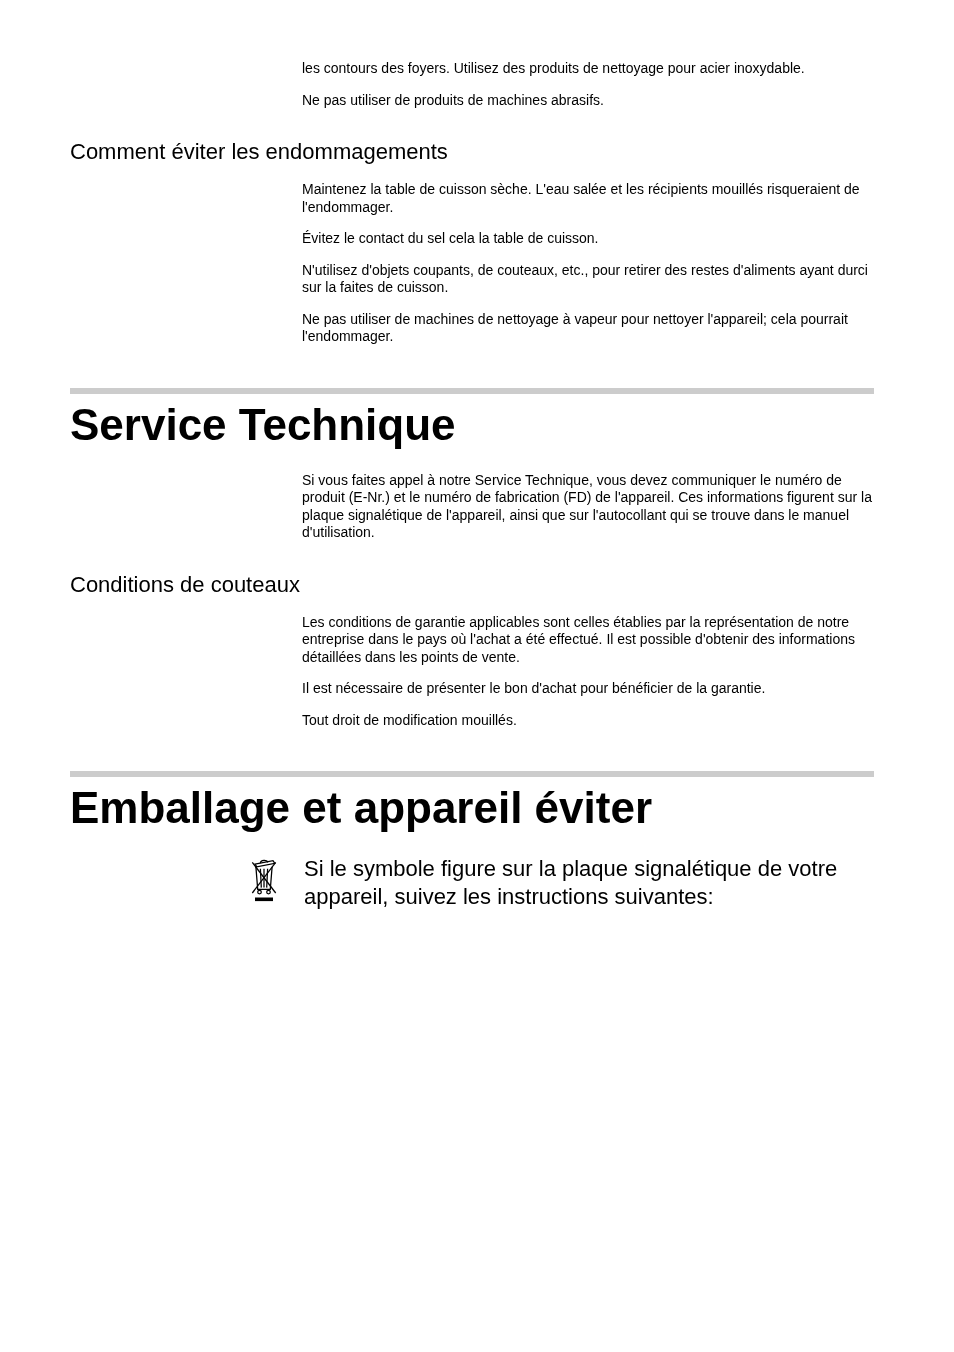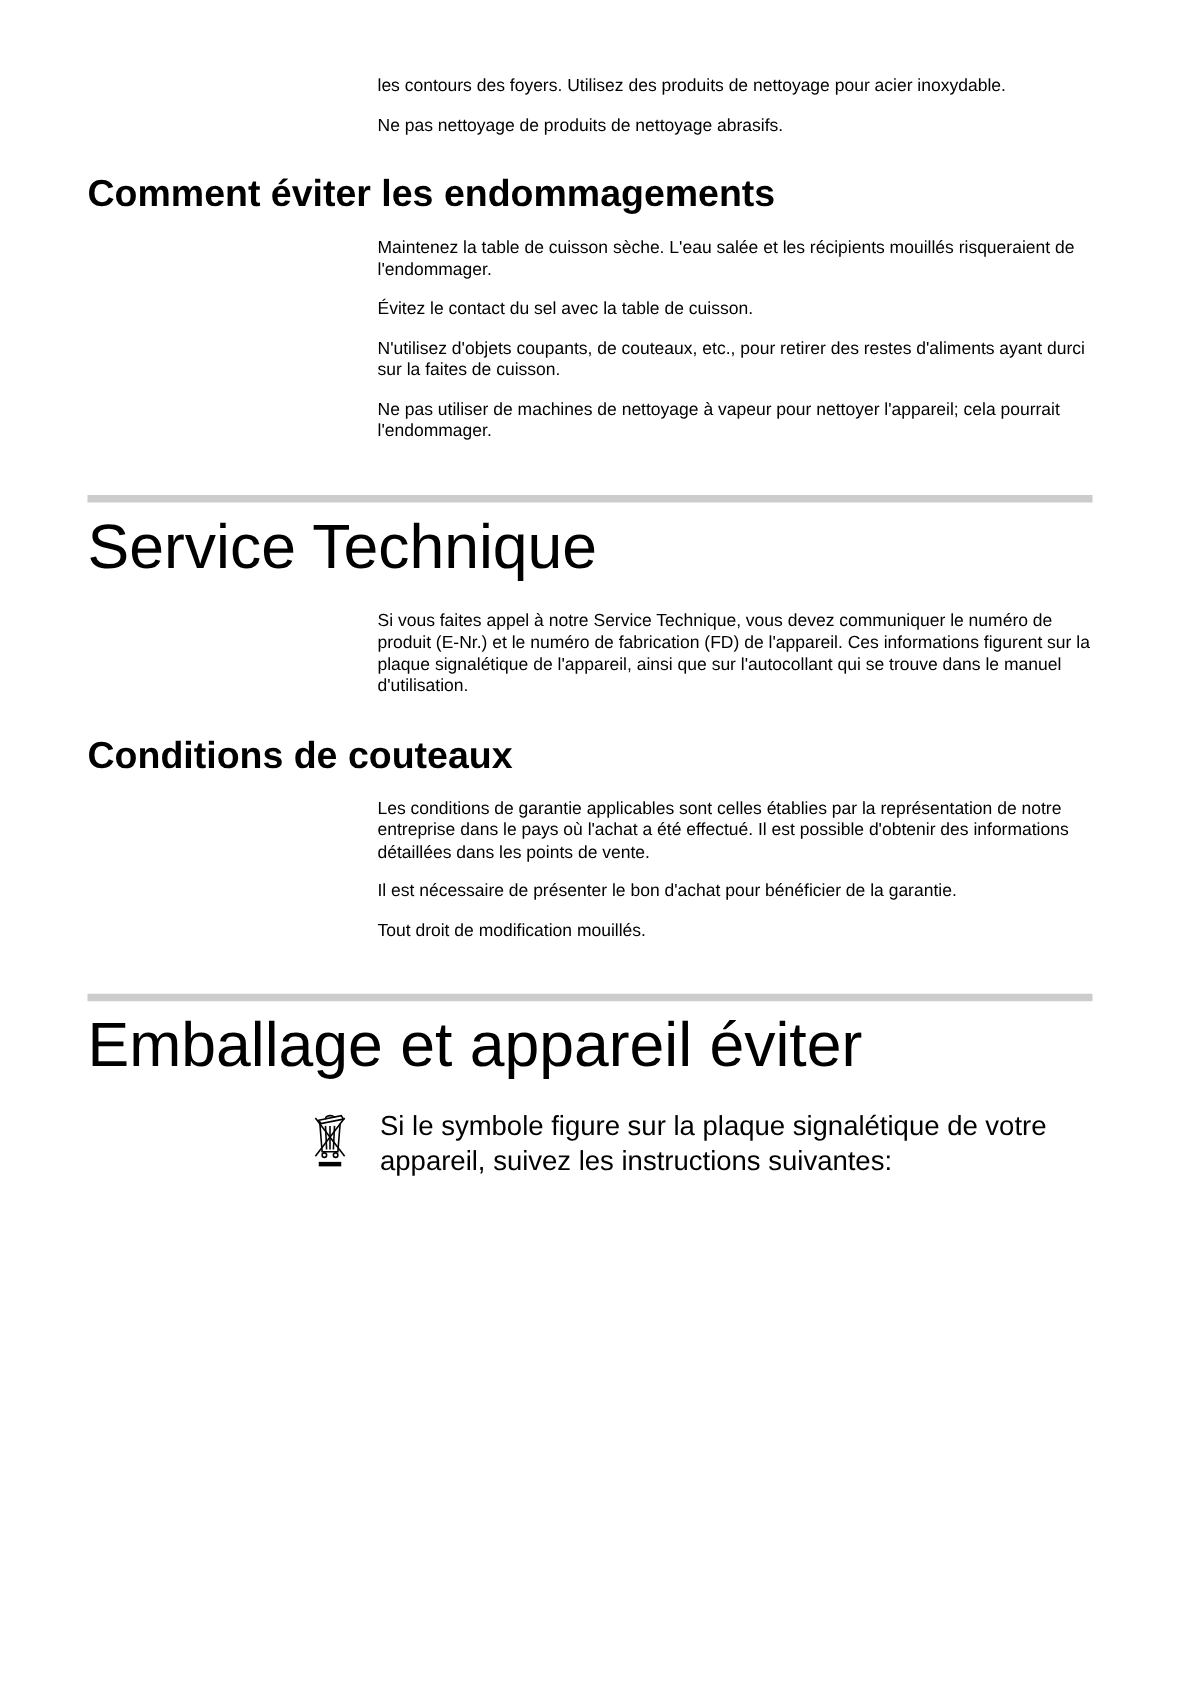--- a/index.html
+++ b/index.html
@@ -19,28 +19,28 @@
     .content-block {
       margin-left: 232px;
       margin-bottom: 14px;
     }
     .body-text {
       font-size: 14px;
       line-height: 1.25;
       font-weight: 400;
     }
     .h2 {
-      font-size: 30px;
-      font-weight: 700;
+      font-size: 22px;
+      font-weight: 400;
       margin-top: 30px;
       margin-bottom: 16px;
     }
     .h1 {
-      font-size: 50px;
-      font-weight: 400;
+      font-size: 44px;
+      font-weight: 700;
       margin-bottom: 22px;
     }
     .divider {
       height: 6px;
       background: #cccccc;
       margin-top: 42px;
       margin-bottom: 6px;
     }
     .icon-block {
       display: flex;
@@ -59,29 +59,29 @@
       line-height: 1.25;
     }
   </style>
 </head>
 <body>
 
 <div class="content-block">
   <p class="body-text">les contours des foyers. Utilisez des produits de nettoyage pour acier inoxydable.</p>
 </div>
 <div class="content-block">
-  <p class="body-text">Ne pas nettoyage de produits de nettoyage abrasifs.</p>
+  <p class="body-text">Ne pas utiliser de produits de machines abrasifs.</p>
 </div>
 
 <h2 class="h2">Comment éviter les endommagements</h2>
 <div class="content-block">
   <p class="body-text">Maintenez la table de cuisson sèche. L'eau salée et les récipients mouillés risqueraient de l'endommager.</p>
 </div>
 <div class="content-block">
-  <p class="body-text">Évitez le contact du sel avec la table de cuisson.</p>
+  <p class="body-text">Évitez le contact du sel cela la table de cuisson.</p>
 </div>
 <div class="content-block">
   <p class="body-text">N'utilisez d'objets coupants, de couteaux, etc., pour retirer des restes d'aliments ayant durci sur la faites de cuisson.</p>
 </div>
 <div class="content-block">
   <p class="body-text">Ne pas utiliser de machines de nettoyage à vapeur pour nettoyer l'appareil; cela pourrait l'endommager.</p>
 </div>
 
 <div class="divider"></div>
 

